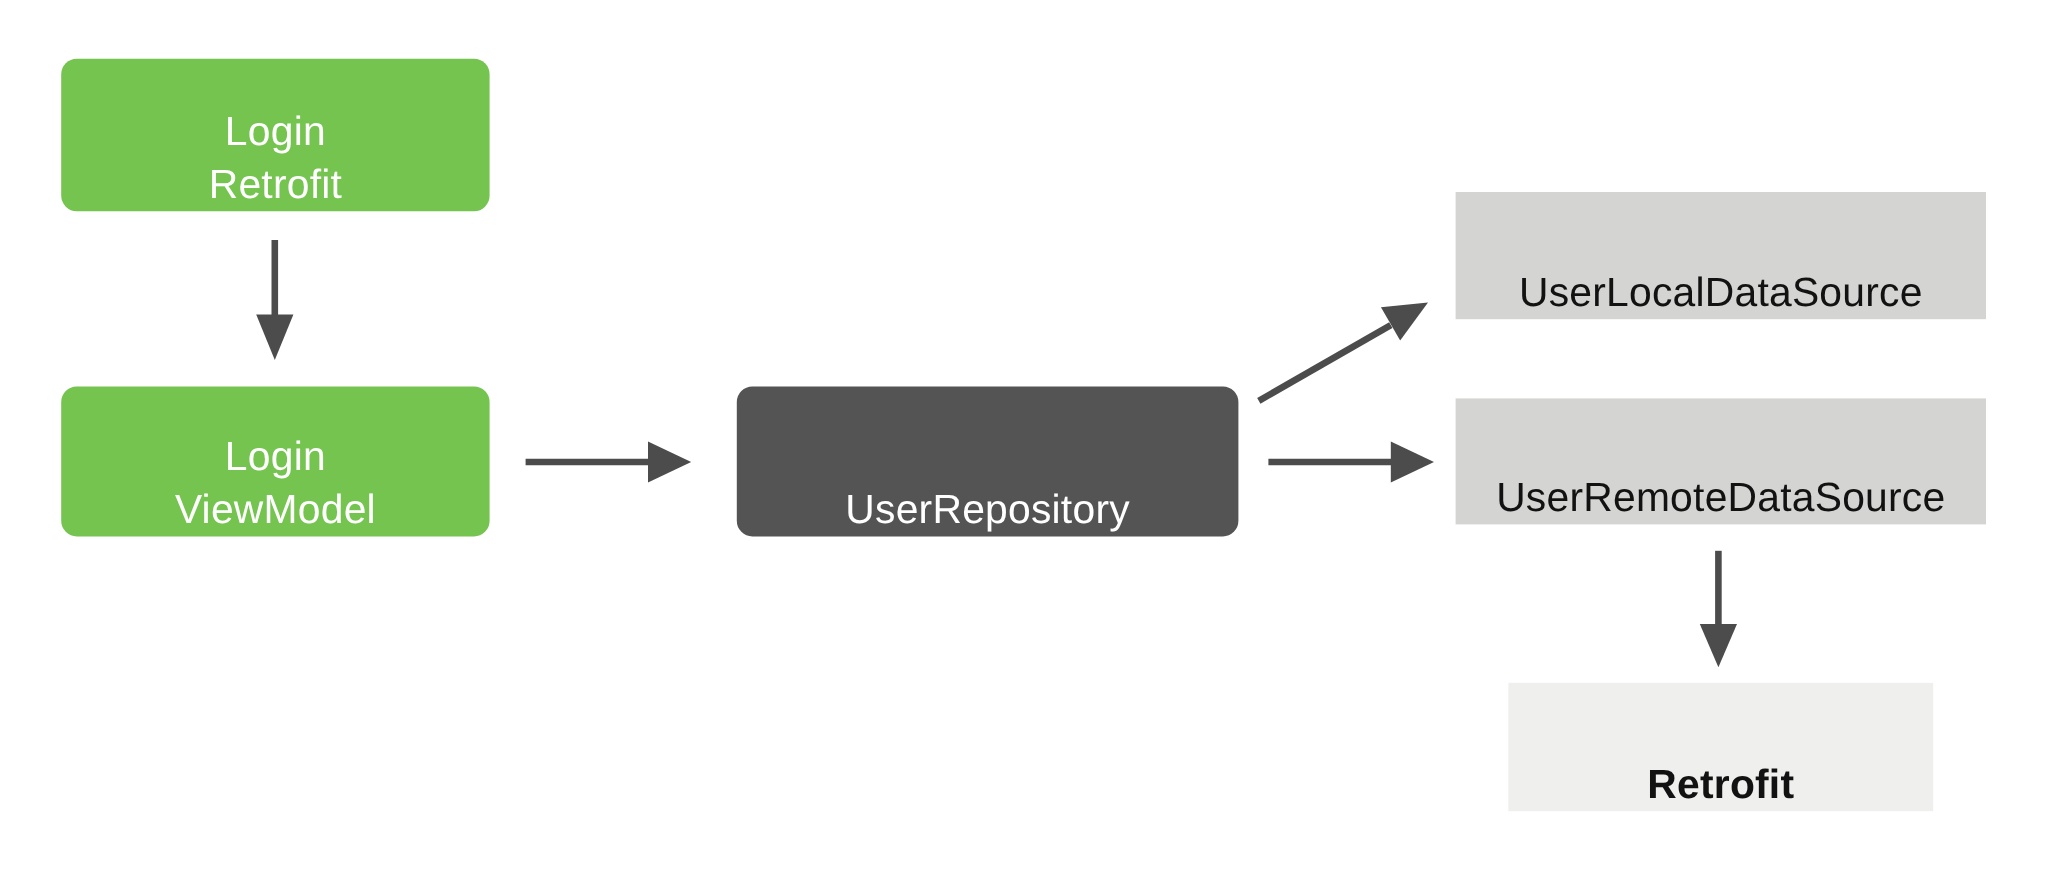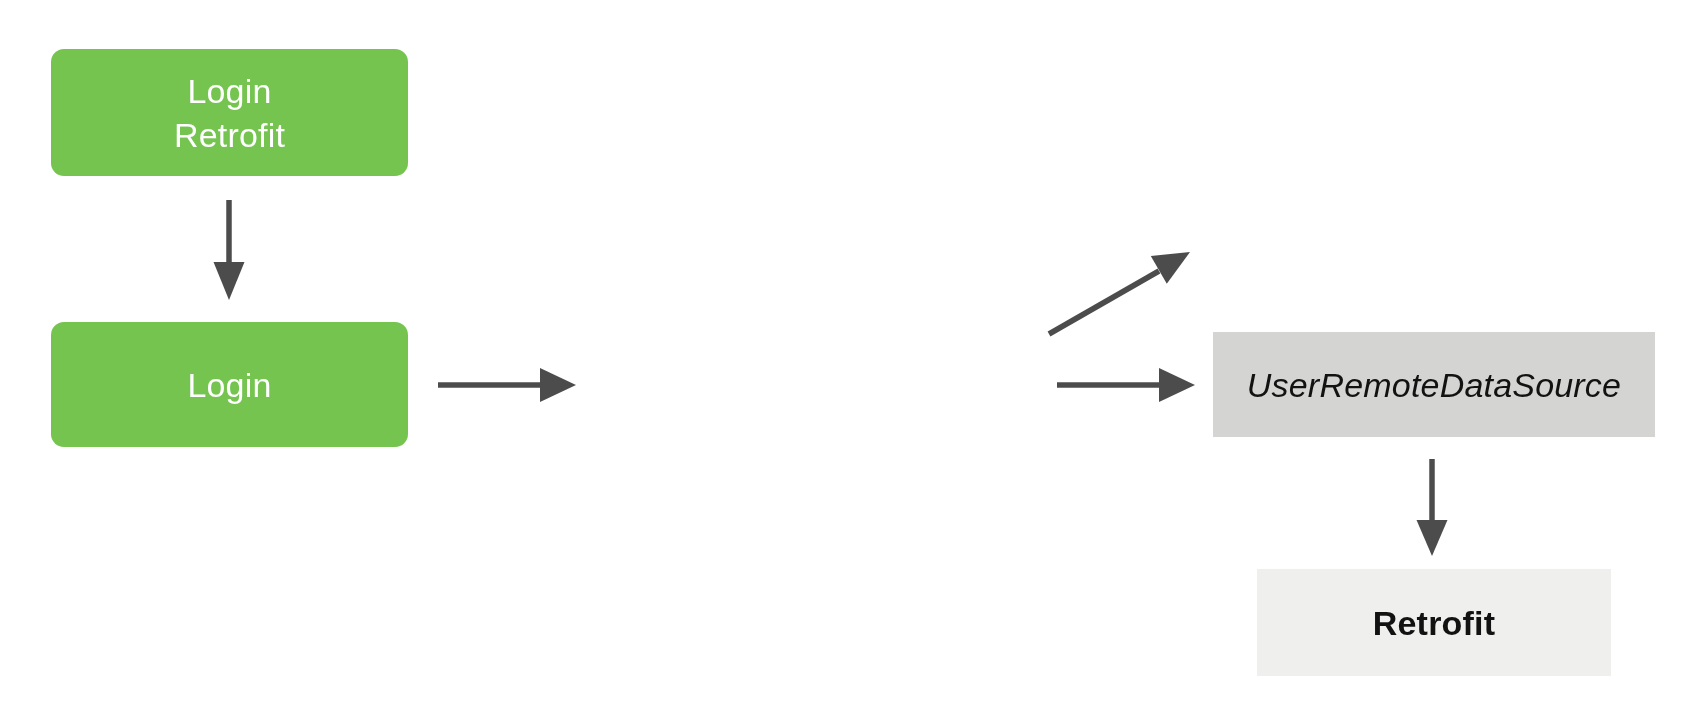--- a/index.html
+++ b/index.html
@@ -13,21 +13,21 @@
     width: 1705px;
     height: 726px;
     background: var(--background, #ffffff);
     overflow: hidden;
   }
   .node {
     position: absolute;
     display: flex;
     flex-direction: column;
     align-items: center;
-    justify-content: center;
+    justify-content: flex-end;
     text-align: center;
     font-size: 34px;
     line-height: 44px;
     letter-spacing: 0.2px;
   }
   .node.green {
     background: var(--green, #74C44F);
     color: var(--text-light, #ffffff);
     border-radius: 13px;
   }
@@ -44,21 +44,21 @@
   .node.lighter {
     background: var(--lighter-gray, #EFEFEE);
     color: var(--text-dark, #121212);
     border-radius: 0;
     font-weight: bold;
   }
   #login-activity   { left: 51px;   top: 49px;  width: 357px; height: 127px; }
   #login-viewmodel  { left: 51px;   top: 322px; width: 357px; height: 125px; }
   #user-repository  { left: 614px;  top: 322px; width: 418px; height: 125px; }
   #user-local       { left: 1213px; top: 160px; width: 442px; height: 106px; }
-  #user-remote      { left: 1213px; top: 332px; width: 442px; height: 105px; font-style: italic; }
+  #user-remote      { left: 1213px; top: 332px; width: 442px; height: 105px; }
   #retrofit         { left: 1257px; top: 569px; width: 354px; height: 107px; }
   svg.arrows {
     position: absolute;
     left: 0; top: 0;
     width: 1705px;
     height: 726px;
     pointer-events: none;
   }
   svg.arrows line {
     stroke: var(--arrow, #4C4C4C);
@@ -96,23 +96,30 @@
     </g>
   </svg>
 
   <div class="node green" id="login-activity">
     <span>Login</span>
     <span>Retrofit</span>
   </div>
 
   <div class="node green" id="login-viewmodel">
     <span>Login</span>
+    <span>ViewModel</span>
   </div>
 
+  <div class="node dark" id="user-repository">
+    <span>UserRepository</span>
+  </div>
 
+  <div class="node light" id="user-local">
+    <span>UserLocalDataSource</span>
+  </div>
 
   <div class="node light" id="user-remote">
     <span>UserRemoteDataSource</span>
   </div>
 
   <div class="node lighter" id="retrofit">
     <span>Retrofit</span>
   </div>
 
 </div>

